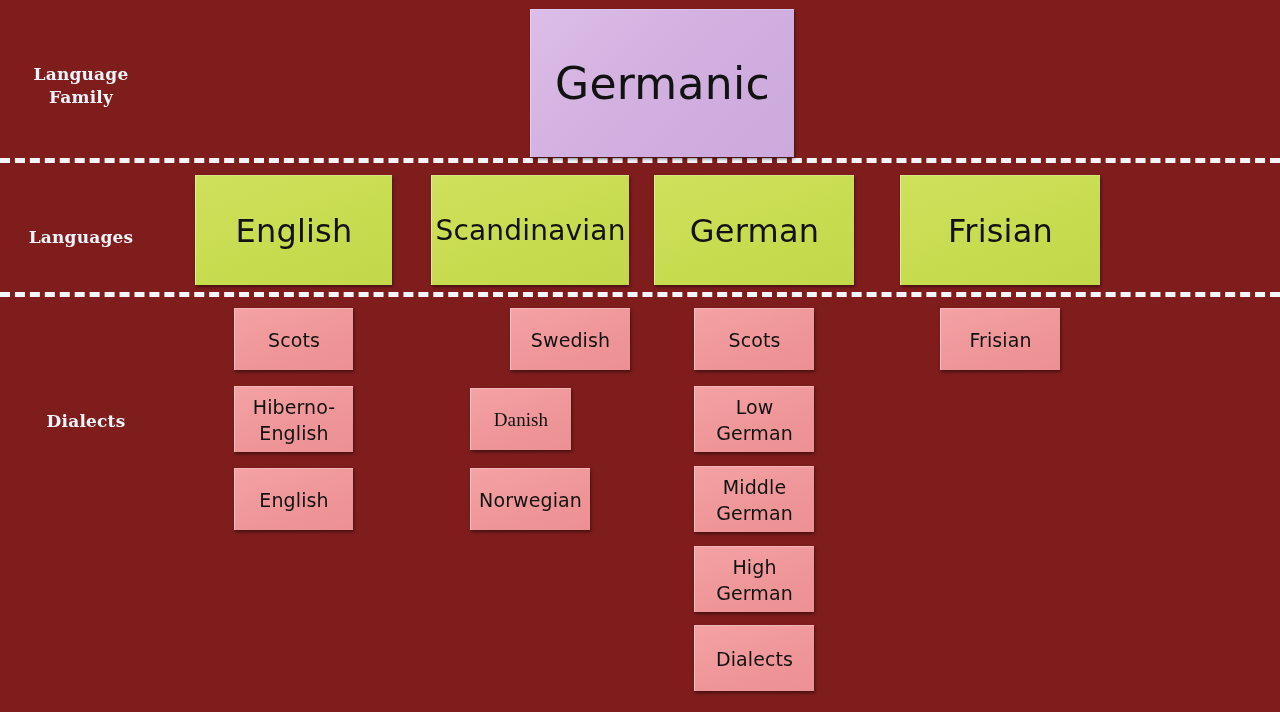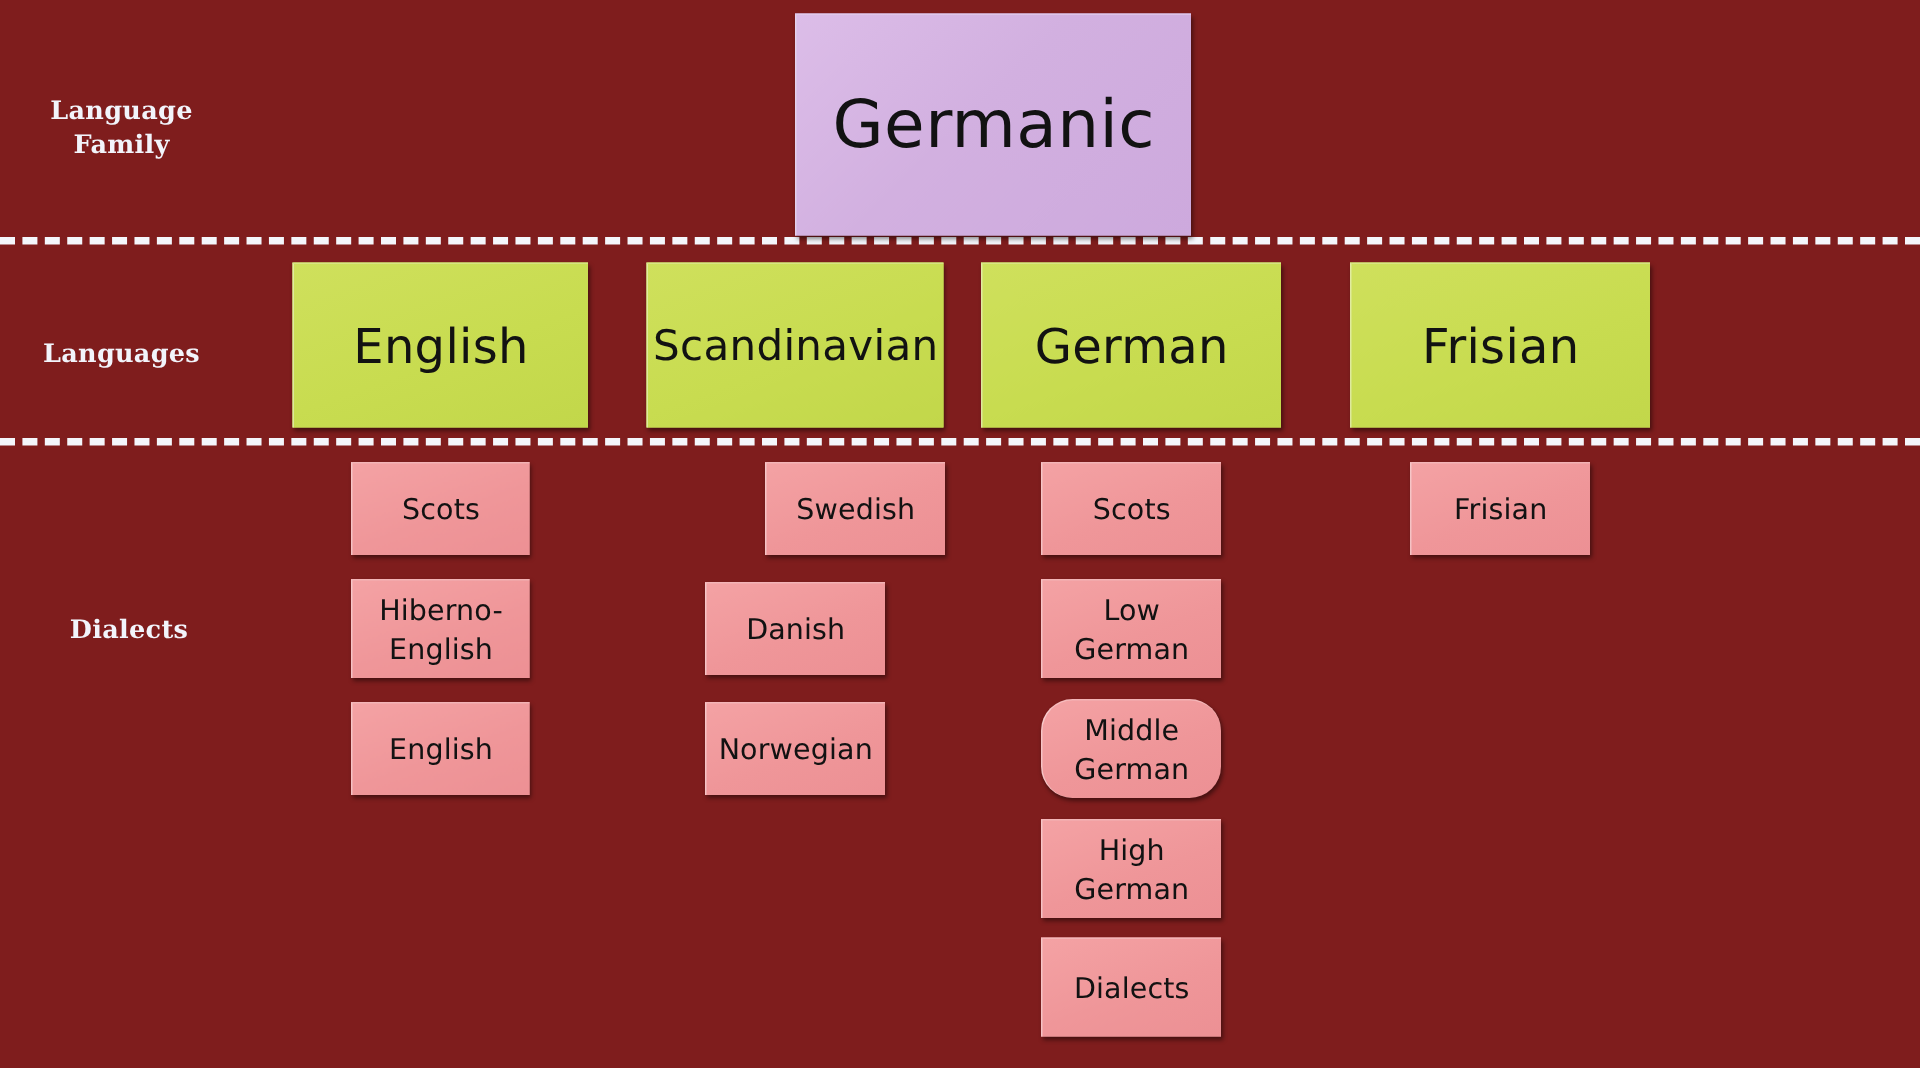--- a/index.html
+++ b/index.html
@@ -96,27 +96,27 @@
   <div class="node language small-text" style="left:431px; top:175px; width:198px; height:110px;">Scandinavian</div>
   <div class="node language" style="left:654px; top:175px; width:200px; height:110px;">German</div>
   <div class="node language" style="left:900px; top:175px; width:200px; height:110px;">Frisian</div>
 
   <div class="node dialect" style="left:234px; top:308px; width:119px; height:62px;">Scots</div>
   <div class="node dialect" style="left:234px; top:386px; width:119px; height:66px;">Hiberno-
 English</div>
   <div class="node dialect" style="left:234px; top:468px; width:119px; height:62px;">English</div>
 
   <div class="node dialect" style="left:490px; top:308px; width:120px; height:62px;margin-left:20px;">Swedish</div>
-  <div class="node dialect" style="left:470px; top:388px; width:120px; height:62px;">Danish</div>
+  <div class="node dialect" style="left:470px; top:388px; width:101px; height:62px;font-family:Liberation Serif, serif;">Danish</div>
   <div class="node dialect" style="left:470px; top:468px; width:120px; height:62px;">Norwegian</div>
 
   <div class="node dialect" style="left:694px; top:308px; width:120px; height:62px;">Scots</div>
   <div class="node dialect" style="left:694px; top:386px; width:120px; height:66px;">Low
 German</div>
-  <div class="node dialect" style="left:694px; top:466px; width:120px; height:66px;border-radius:21px;">Middle
+  <div class="node dialect" style="left:694px; top:466px; width:120px; height:66px;">Middle
 German</div>
   <div class="node dialect" style="left:694px; top:546px; width:120px; height:66px;">High
 German</div>
   <div class="node dialect" style="left:694px; top:625px; width:120px; height:66px;">Dialects</div>
 
   <div class="node dialect" style="left:940px; top:308px; width:120px; height:62px;">Frisian</div>
 
 </div>
 
 </body></html>

